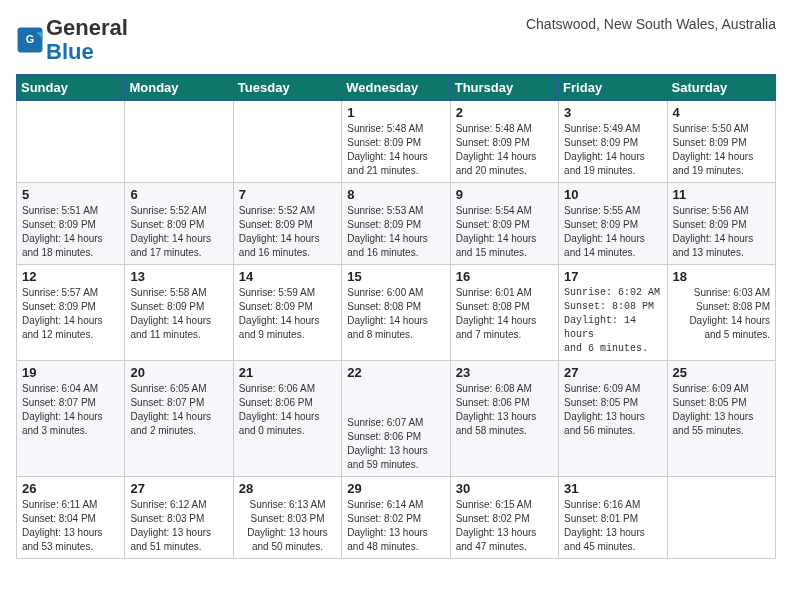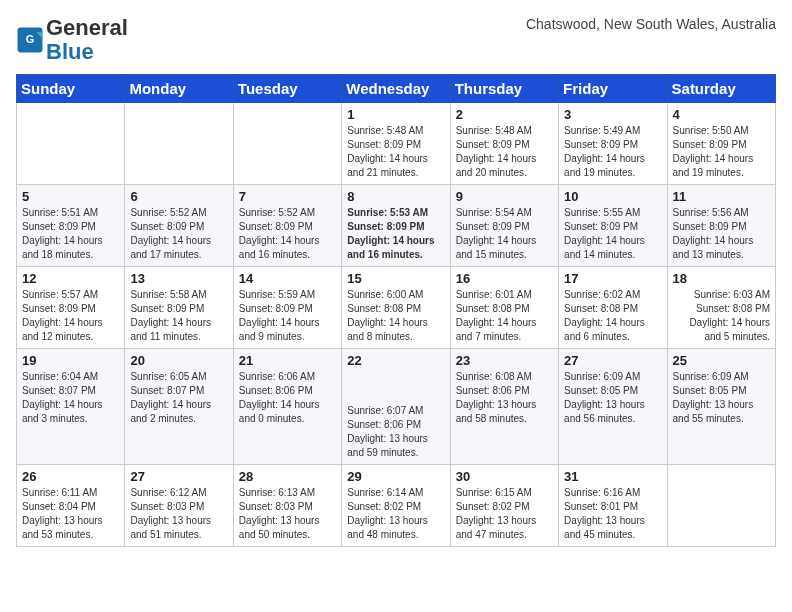--- a/index.html
+++ b/index.html
@@ -42,23 +42,23 @@
     .cal-subtitle {
       font-size: 14px;
       color: #444;
     }
     .calendar {
       width: 100%;
       border-collapse: collapse;
       border: 1px solid #ccc;
     }
     .calendar th {
-      background: #1d4ed8;
+      background: #0f766e;
       color: #fff;
-      font-size: 15px;
+      font-size: 13px;
       padding: 5px 4px;
       text-align: left;
       border: 1px solid #2a5a9a;
       font-weight: bold;
     }
     .calendar td {
       vertical-align: top;
       border: 1px solid #ccc;
       padding: 4px 5px;
       width: 108px;
@@ -170,21 +170,21 @@
         </td>
         <td>
           <span class="day-num">7</span>
           <div class="day-info" style="white-space: pre-line;">Sunrise: 5:52 AM
 Sunset: 8:09 PM
 Daylight: 14 hours
 and 16 minutes.</div>
         </td>
         <td>
           <span class="day-num">8</span>
-          <div class="day-info" style="white-space: pre-line; font-weight: bold;">Sunrise: 5:53 AM
+          <div class="day-info" style="white-space: pre-line;">Sunrise: 5:53 AM
 Sunset: 8:09 PM
 Daylight: 14 hours
 and 16 minutes.</div>
         </td>
         <td>
           <span class="day-num">9</span>
           <div class="day-info" style="white-space: pre-line;">Sunrise: 5:54 AM
 Sunset: 8:09 PM
 Daylight: 14 hours
 and 15 minutes.</div>
@@ -235,21 +235,21 @@
         </td>
         <td>
           <span class="day-num">16</span>
           <div class="day-info" style="white-space: pre-line;">Sunrise: 6:01 AM
 Sunset: 8:08 PM
 Daylight: 14 hours
 and 7 minutes.</div>
         </td>
         <td>
           <span class="day-num">17</span>
-          <div class="day-info" style="white-space: pre-line;">Sunrise: 6:02 AM
+          <div class="day-info" style="white-space: pre-line; font-family: Liberation Mono, monospace;">Sunrise: 6:02 AM
 Sunset: 8:08 PM
 Daylight: 14 hours
 and 6 minutes.</div>
         </td>
         <td>
           <span class="day-num">18</span>
           <div class="day-info" style="white-space: pre-line; text-align: right;">Sunrise: 6:03 AM
 Sunset: 8:08 PM
 Daylight: 14 hours
 and 5 minutes.</div>
@@ -316,21 +316,21 @@
         </td>
         <td>
           <span class="day-num">27</span>
           <div class="day-info" style="white-space: pre-line;">Sunrise: 6:12 AM
 Sunset: 8:03 PM
 Daylight: 13 hours
 and 51 minutes.</div>
         </td>
         <td>
           <span class="day-num">28</span>
-          <div class="day-info" style="white-space: pre-line;">Sunrise: 6:13 AM
+          <div class="day-info" style="white-space: pre-line; text-align: center;">Sunrise: 6:13 AM
 Sunset: 8:03 PM
 Daylight: 13 hours
 and 50 minutes.</div>
         </td>
         <td>
           <span class="day-num">29</span>
           <div class="day-info" style="white-space: pre-line;">Sunrise: 6:14 AM
 Sunset: 8:02 PM
 Daylight: 13 hours
 and 48 minutes.</div>

